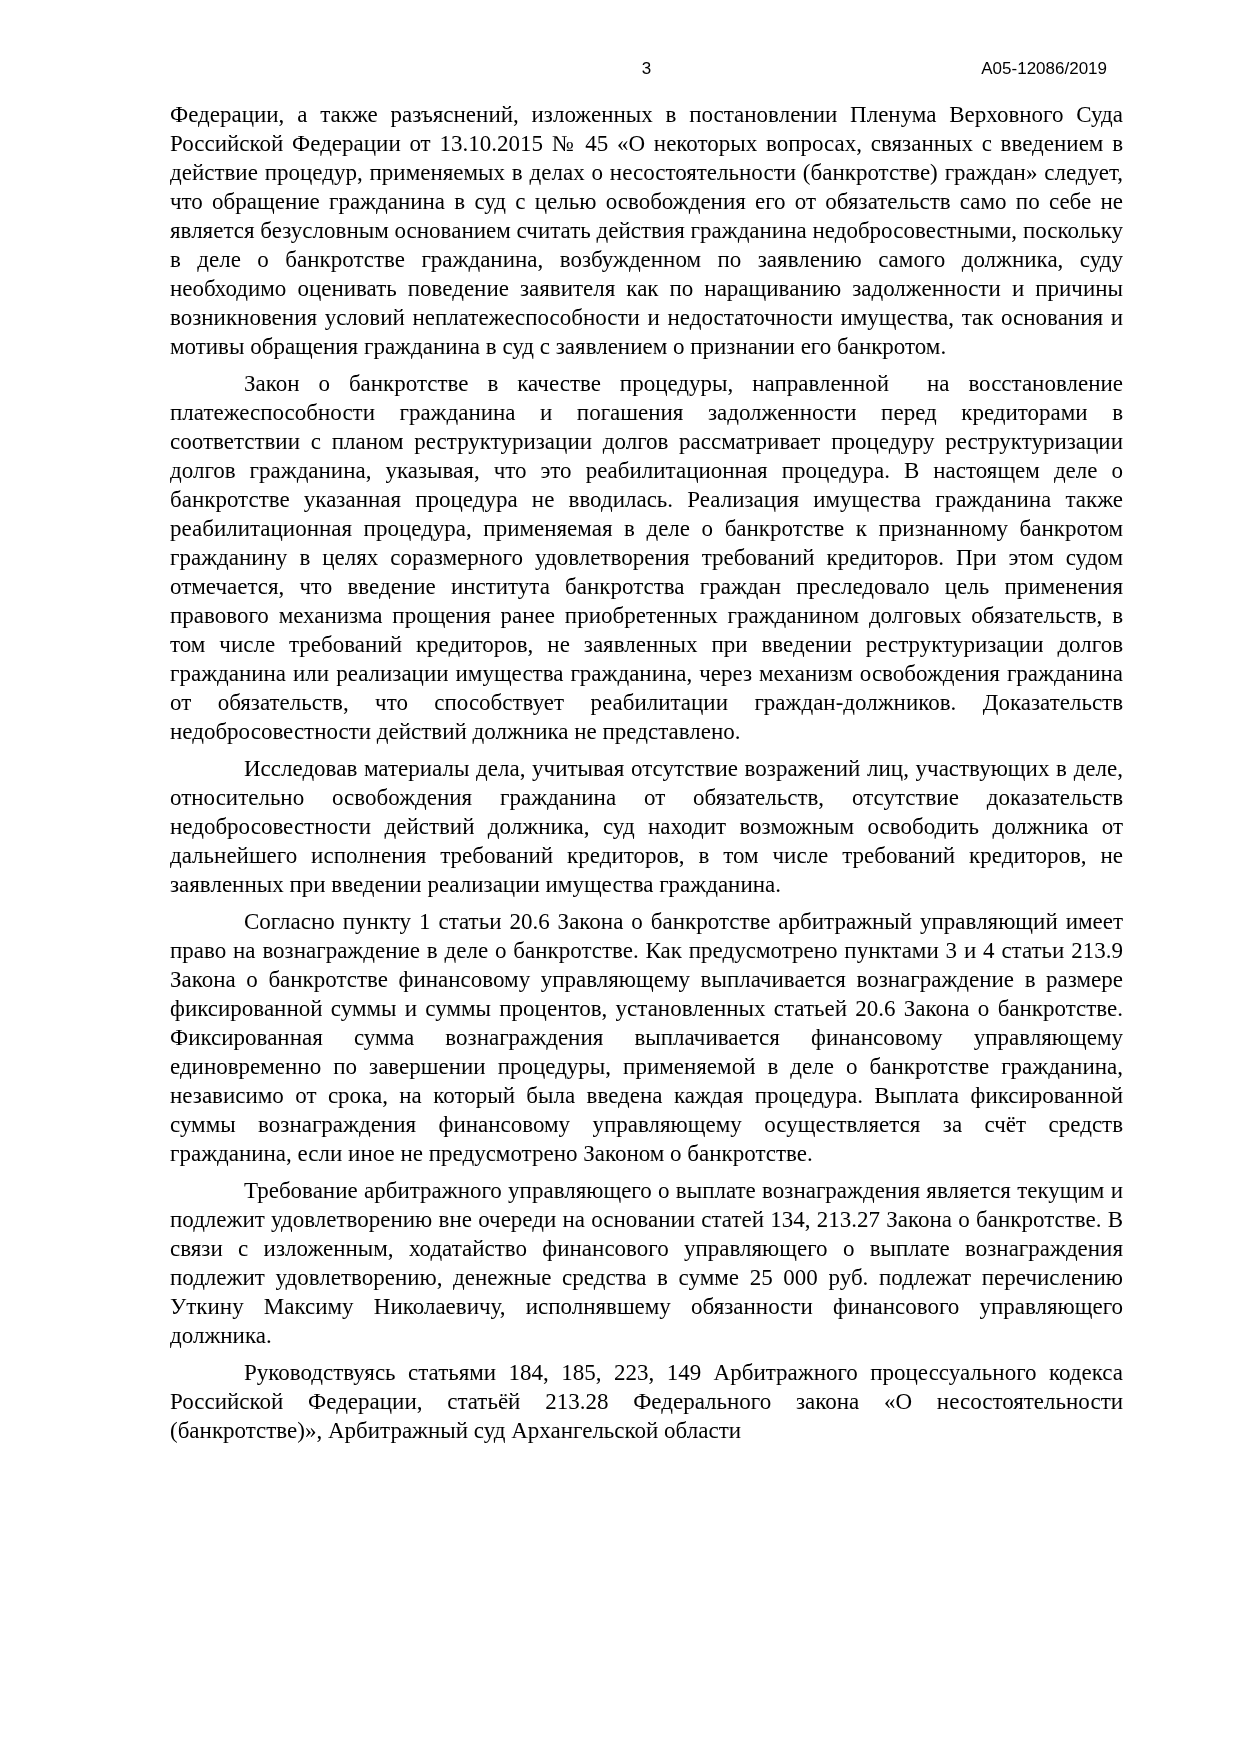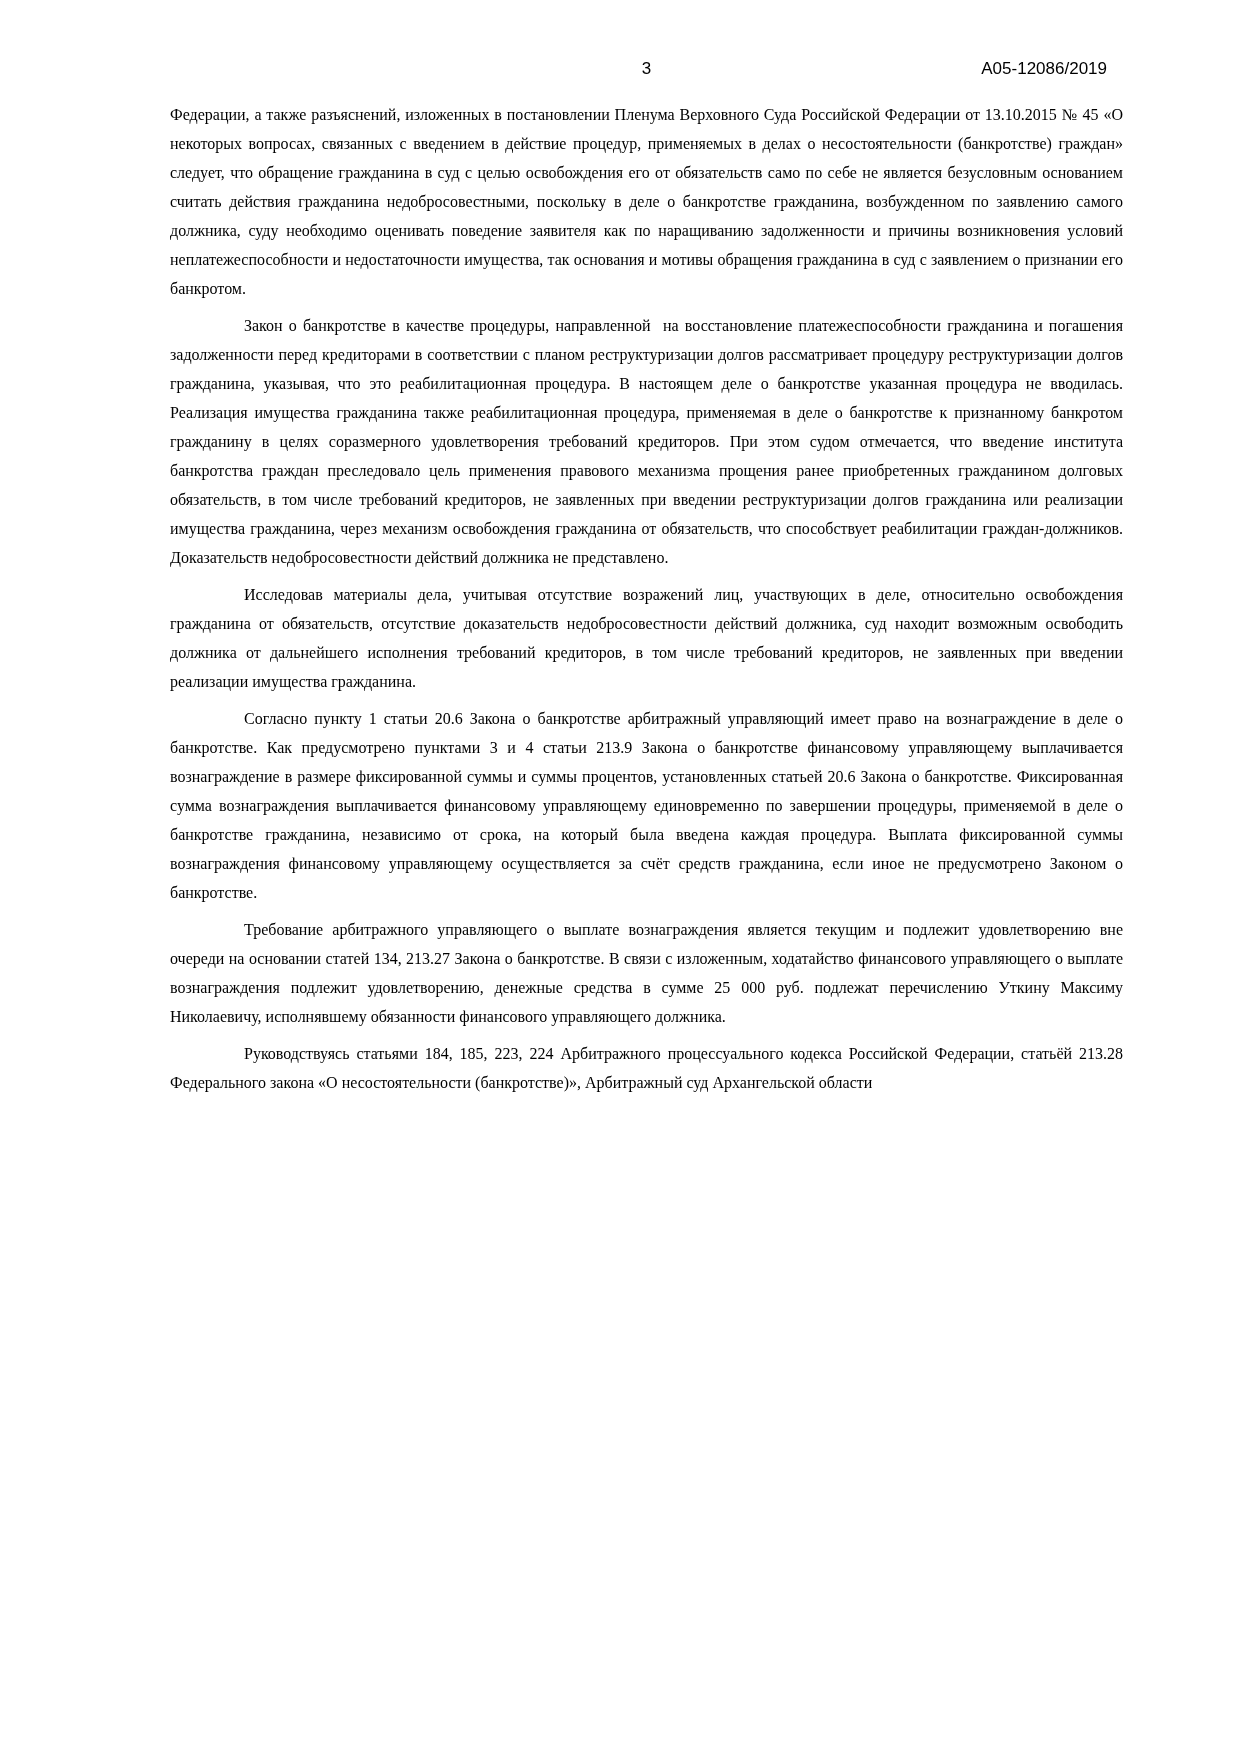--- a/index.html
+++ b/index.html
@@ -36,21 +36,21 @@
     text-align: center;
   }
   .doc-header .case-number {
     position: absolute;
     right: 16px;
     top: 0;
   }
   .doc-body {
     margin-top: 20px;
     font-family: "Liberation Serif", "DejaVu Serif", serif;
-    font-size: 16px;
+    font-size: 23px;
     line-height: 29px;
     text-align: justify;
     color: #000000;
   }
   .doc-body p {
     margin: 8px 0 0 0;
     text-indent: 74px;
   }
   .doc-body p.continuation {
     margin-top: 0;
@@ -65,16 +65,16 @@
     <div class="doc-header">
       <span class="page-number">3</span>
       <span class="case-number">А05-12086/2019</span>
     </div>
     <div class="doc-body">
       <p class="continuation">Федерации, а также разъяснений, изложенных в постановлении Пленума Верховного Суда Российской Федерации от 13.10.2015 №&nbsp;45 «О некоторых вопросах, связанных с введением в действие процедур, применяемых в делах о несостоятельности (банкротстве) граждан» следует, что обращение гражданина в суд с целью освобождения его от обязательств само по себе не является безусловным основанием считать действия гражданина недобросовестными, поскольку в деле о банкротстве гражданина, возбужденном по заявлению самого должника, суду необходимо оценивать поведение заявителя как по наращиванию задолженности и причины возникновения условий неплатежеспособности и недостаточности имущества, так основания и мотивы обращения гражданина в суд с заявлением о признании его банкротом.</p>
       <p>Закон о банкротстве в качестве процедуры, направленной&nbsp; на восстановление платежеспособности гражданина и погашения задолженности перед кредиторами в соответствии с планом реструктуризации долгов рассматривает процедуру реструктуризации долгов гражданина, указывая, что это реабилитационная процедура. В настоящем деле о банкротстве указанная процедура не вводилась. Реализация имущества гражданина также реабилитационная процедура, применяемая в деле о банкротстве к признанному банкротом гражданину в целях соразмерного удовлетворения требований кредиторов. При этом судом отмечается, что введение института банкротства граждан преследовало цель применения правового механизма прощения ранее приобретенных гражданином долговых обязательств, в том числе требований кредиторов, не заявленных при введении реструктуризации долгов гражданина или реализации имущества гражданина, через механизм освобождения гражданина от обязательств, что способствует реабилитации граждан-должников. Доказательств недобросовестности действий должника не представлено.</p>
       <p>Исследовав материалы дела, учитывая отсутствие возражений лиц, участвующих в деле, относительно освобождения гражданина от обязательств, отсутствие доказательств недобросовестности действий должника, суд находит возможным освободить должника от дальнейшего исполнения требований кредиторов, в том числе требований кредиторов, не заявленных при введении реализации имущества гражданина.</p>
       <p>Согласно пункту 1 статьи 20.6 Закона о банкротстве арбитражный управляющий имеет право на вознаграждение в деле о банкротстве. Как предусмотрено пунктами 3 и 4 статьи 213.9 Закона о банкротстве финансовому управляющему выплачивается вознаграждение в размере фиксированной суммы и суммы процентов, установленных статьей 20.6 Закона о банкротстве. Фиксированная сумма вознаграждения выплачивается финансовому управляющему единовременно по завершении процедуры, применяемой в деле о банкротстве гражданина, независимо от срока, на который была введена каждая процедура. Выплата фиксированной суммы вознаграждения финансовому управляющему осуществляется за счёт средств гражданина, если иное не предусмотрено Законом о банкротстве.</p>
       <p>Требование арбитражного управляющего о выплате вознаграждения является текущим и подлежит удовлетворению вне очереди на основании статей 134, 213.27 Закона о банкротстве. В связи с изложенным, ходатайство финансового управляющего о выплате вознаграждения подлежит удовлетворению, денежные средства в сумме 25&nbsp;000&nbsp;руб. подлежат перечислению Уткину Максиму Николаевичу, исполнявшему обязанности финансового управляющего должника.</p>
-      <p>Руководствуясь статьями 184, 185, 223, 224 Арбитражного процессуального кодекса Российской Федерации, статьёй 213.28 Федерального закона «О несостоятельности (банкротстве)», Арбитражный суд Архангельской области</p>
+      <p>Руководствуясь статьями 184, 185, 223, 149 Арбитражного процессуального кодекса Российской Федерации, статьёй 213.28 Федерального закона «О несостоятельности (банкротстве)», Арбитражный суд Архангельской области</p>
     </div>
   </div>
 </div>
 
 </body></html>

